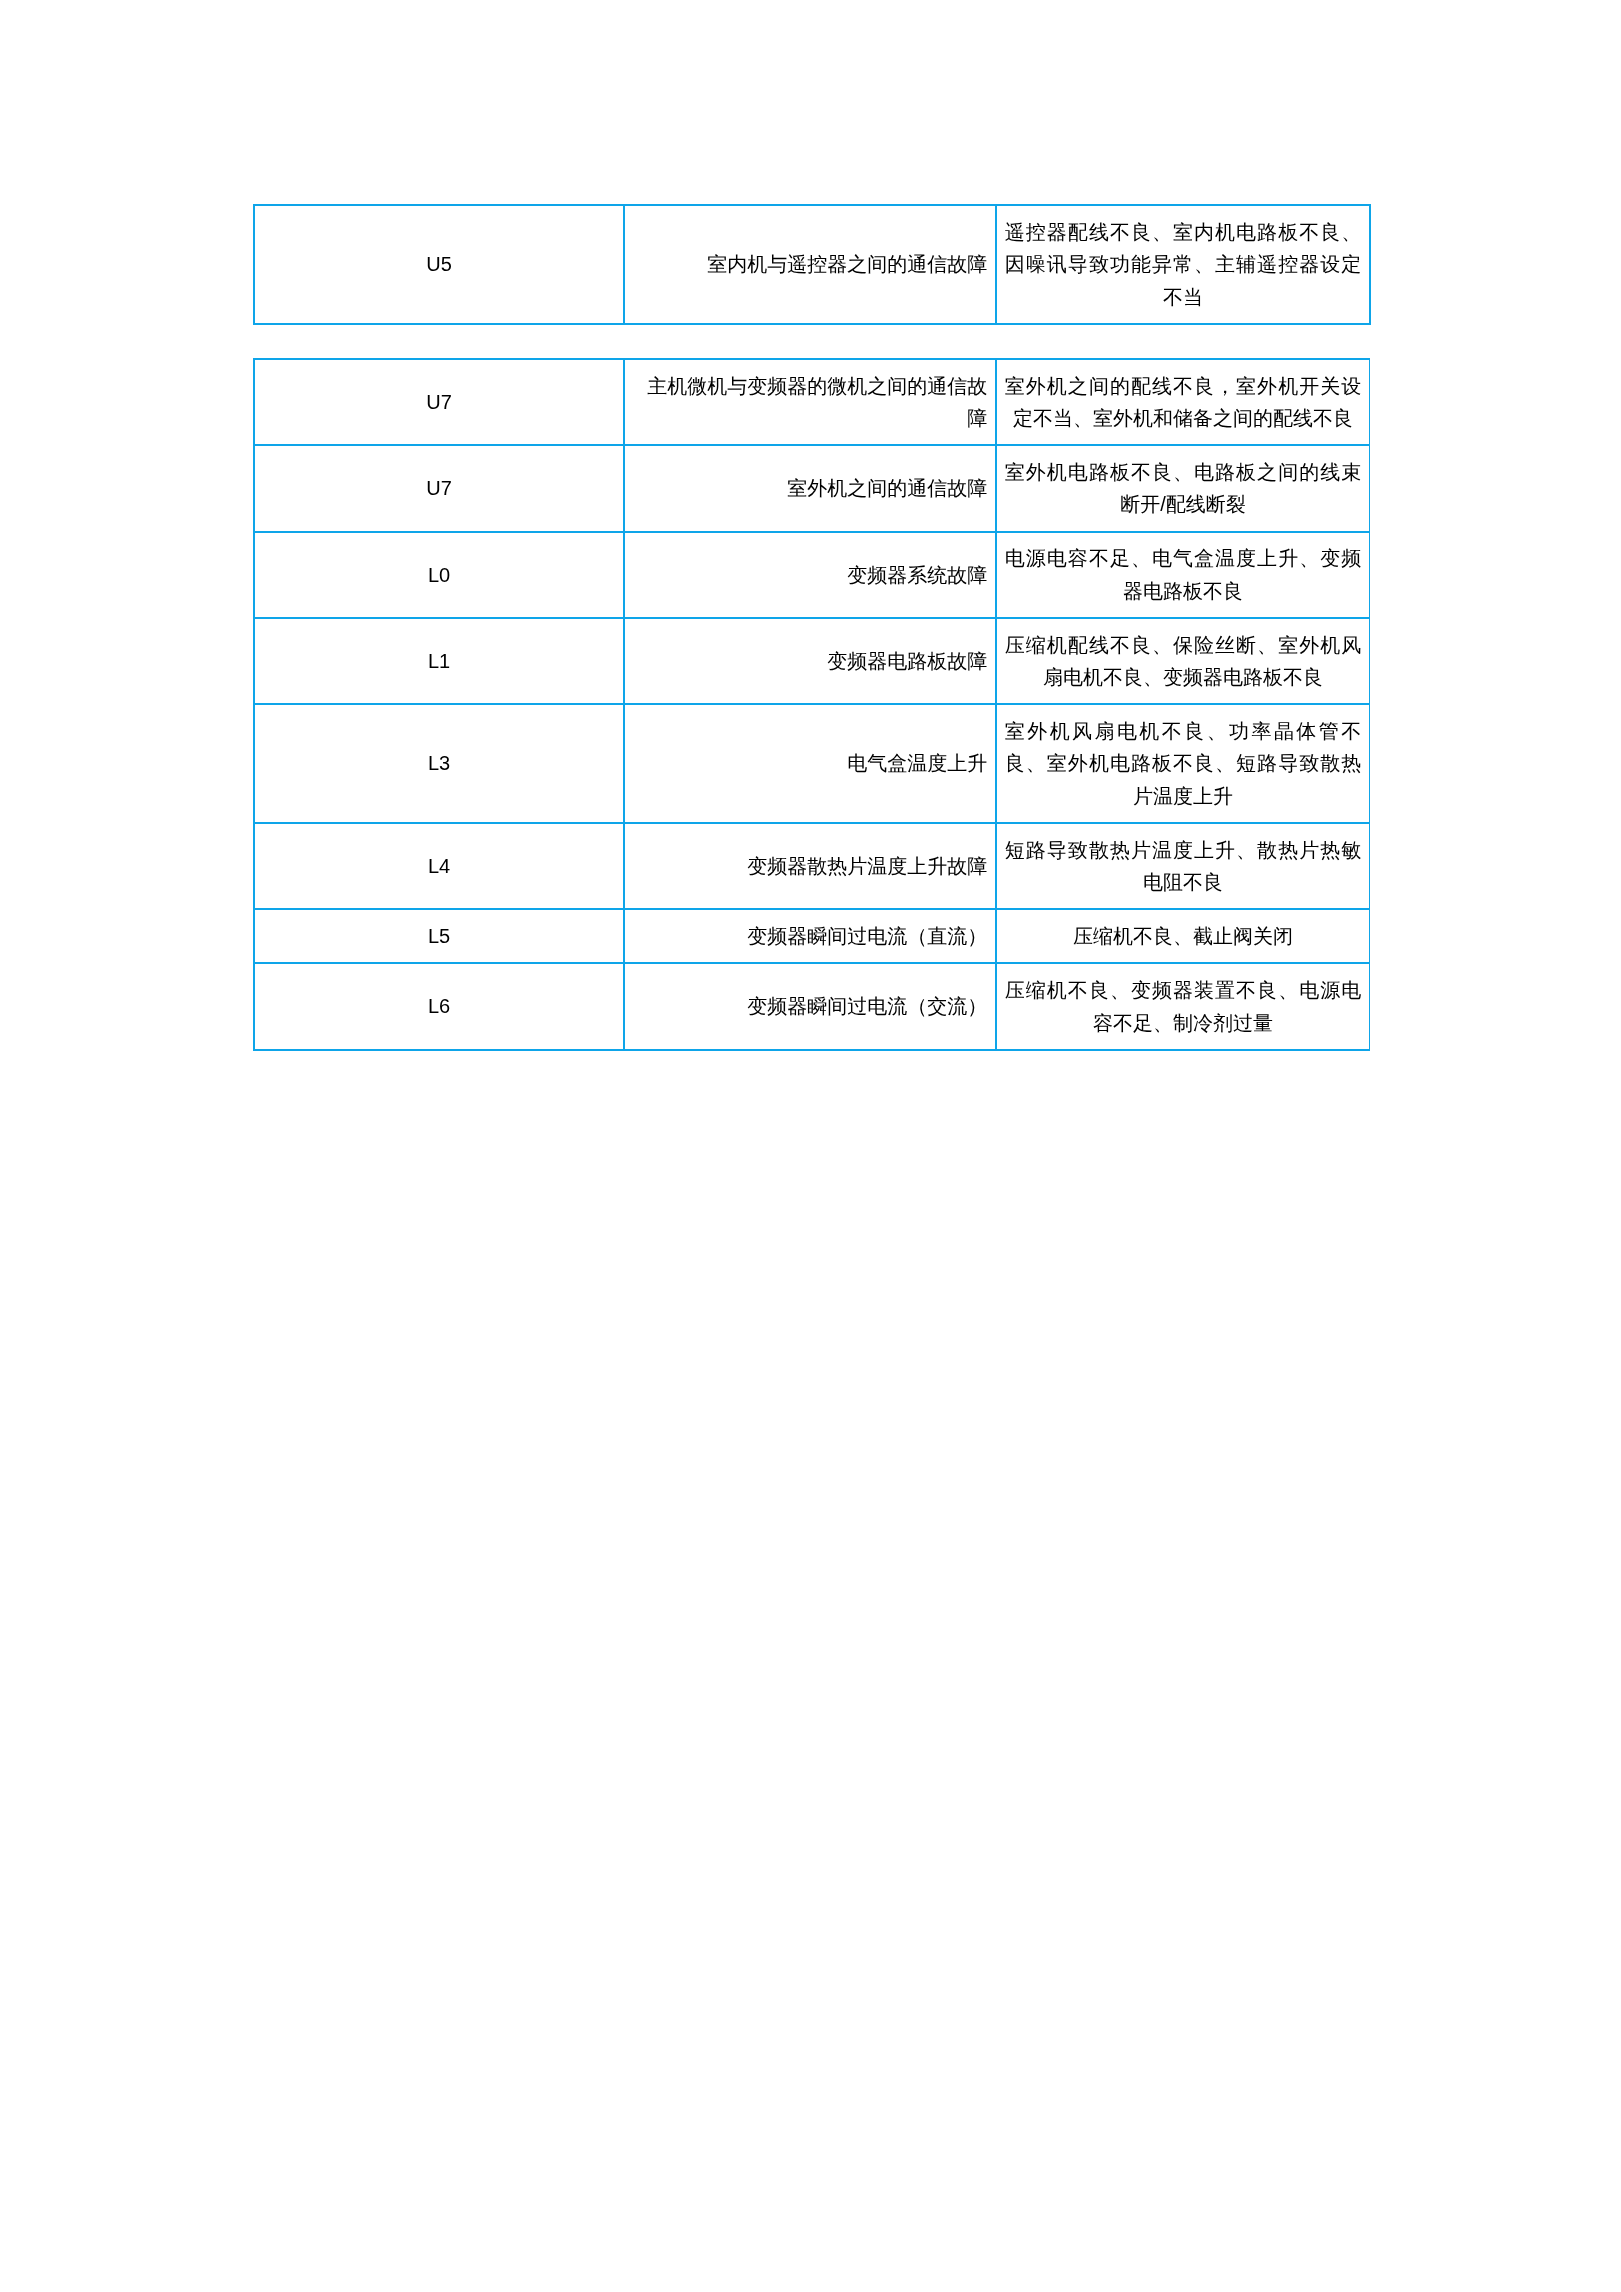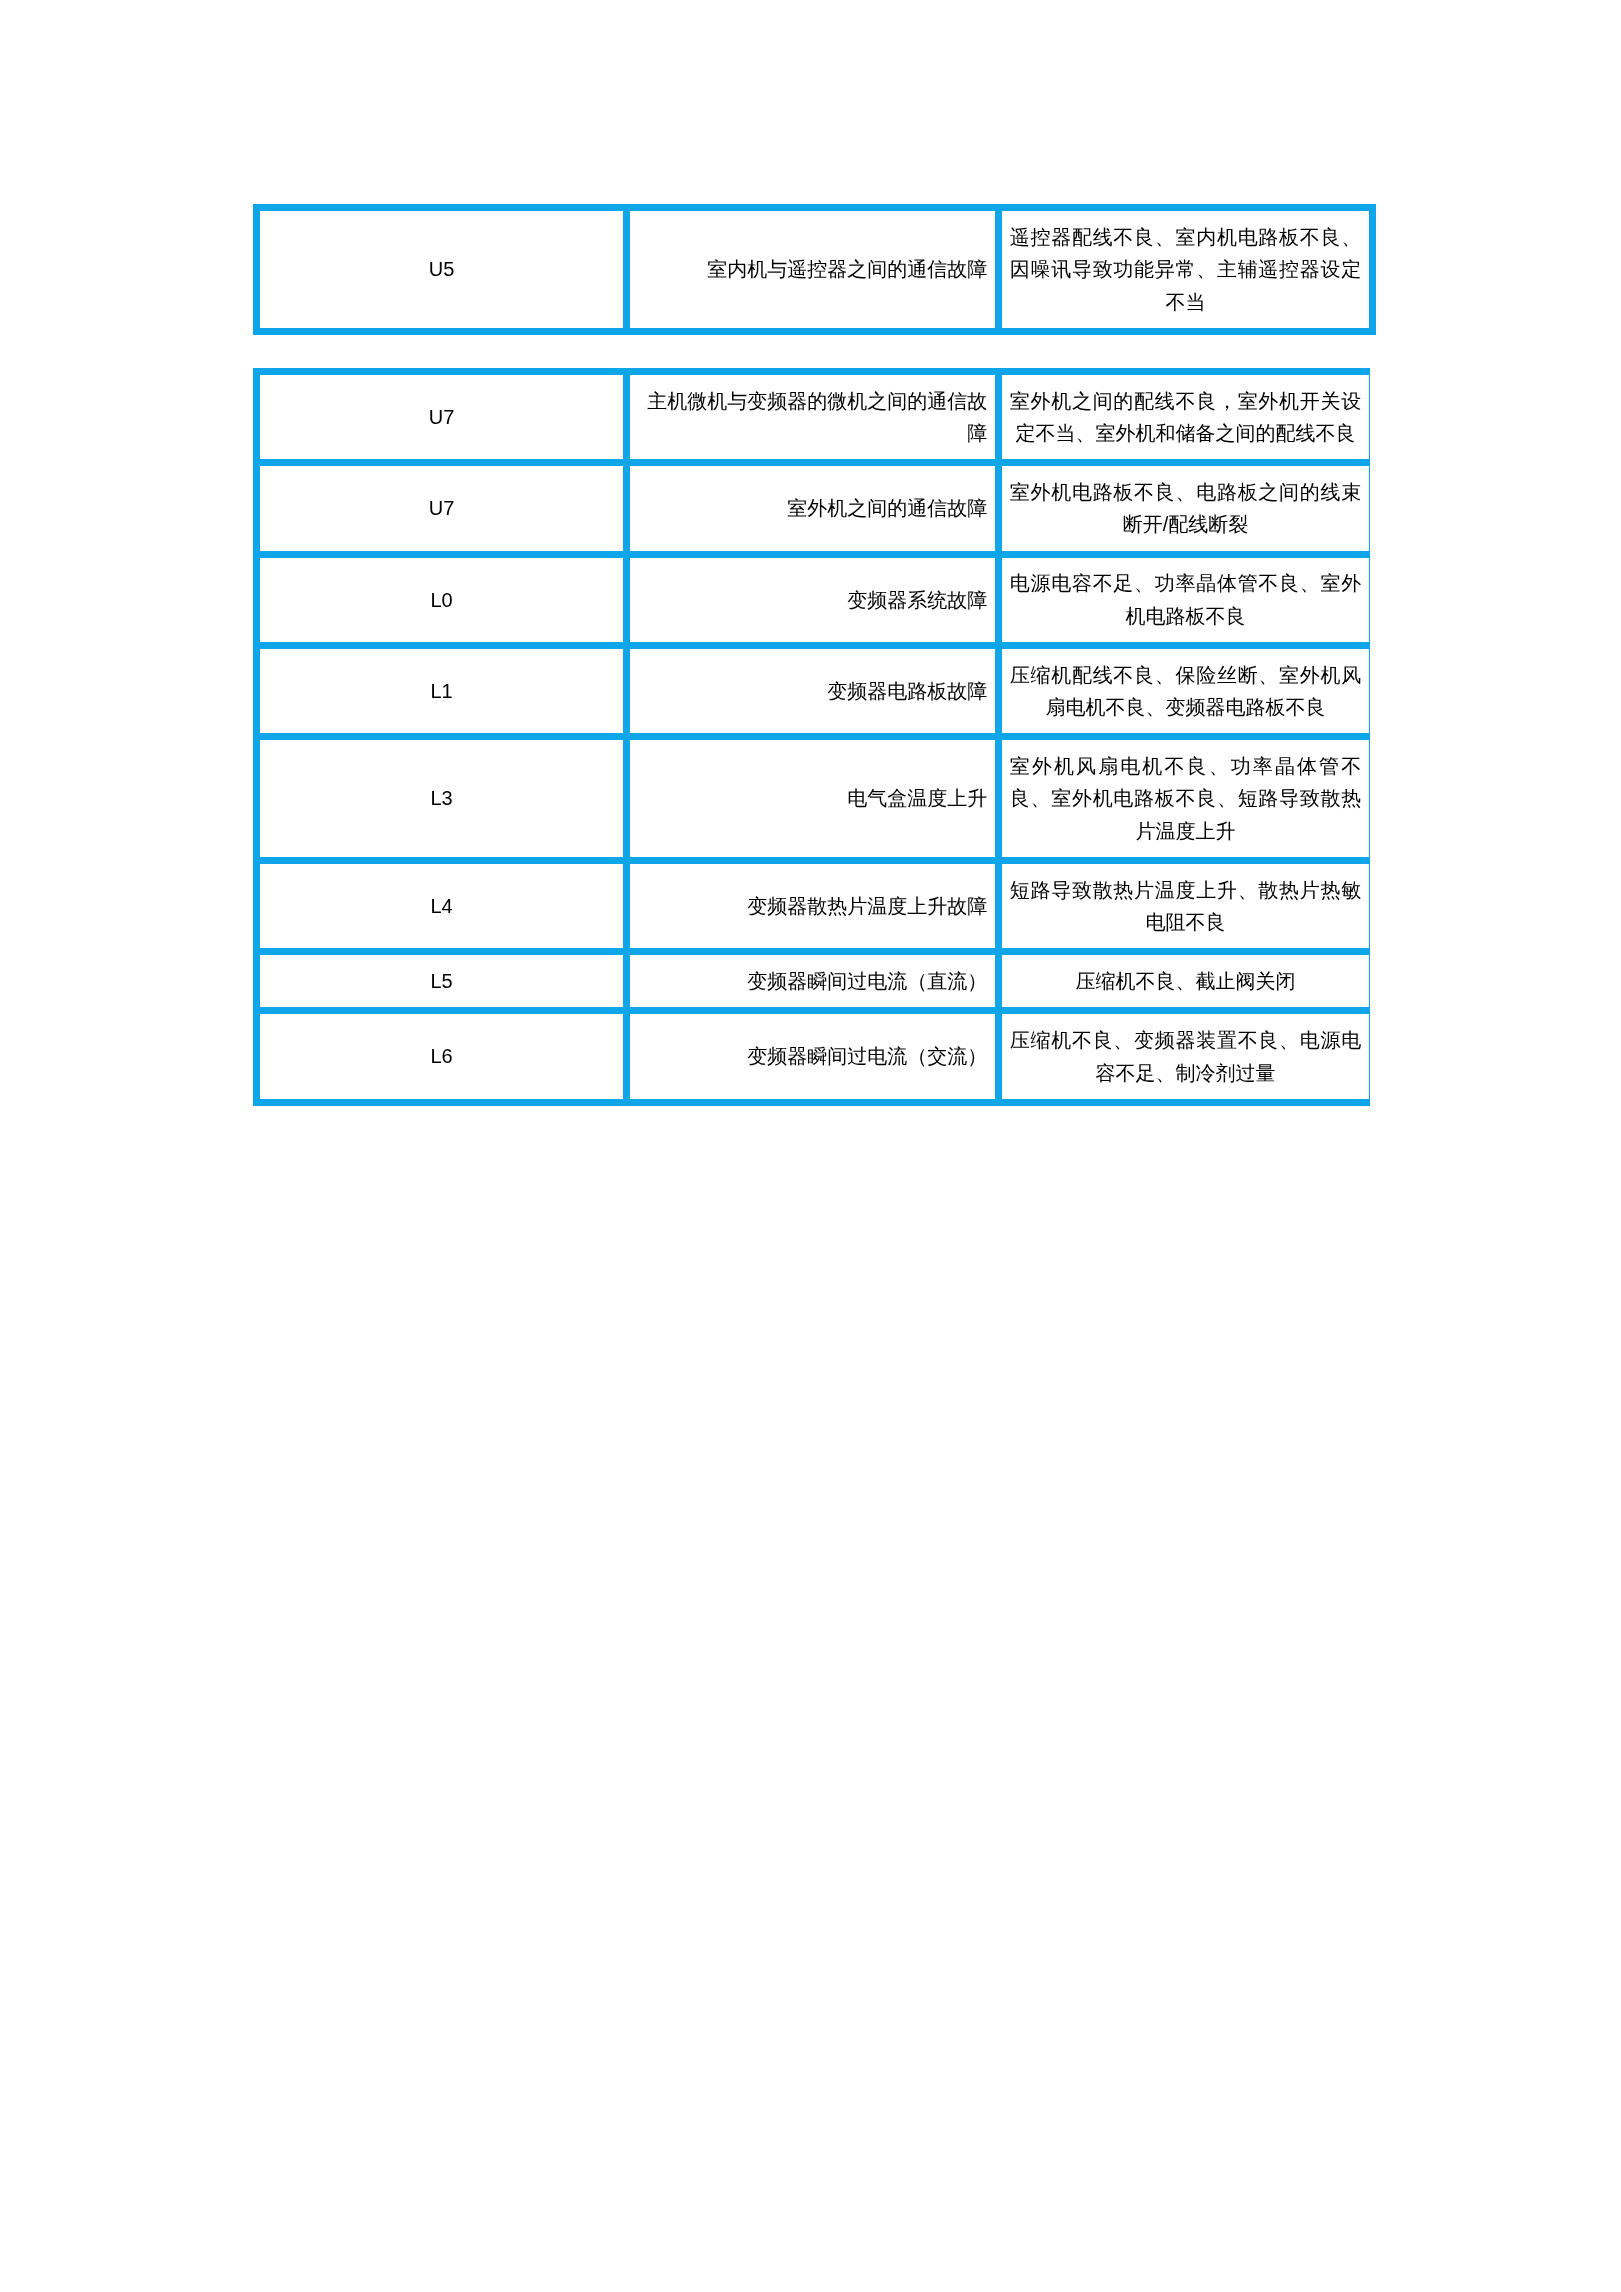--- a/index.html
+++ b/index.html
@@ -24,21 +24,21 @@
     left: 253px;
     top: 204px;
     width: 1117px;
   }
   table.fault-table {
     border-collapse: collapse;
     table-layout: fixed;
     width: 1117px;
   }
   table.fault-table td {
-    border: 7px solid #0ea5e9;
+    border: 2px solid #0ea5e9;
     vertical-align: middle;
     padding: 9.8px 7.8px;
     font-size: 20px;
     line-height: 1.62;
     color: #000000;
     font-family: "Liberation Sans", sans-serif;
   }
   col.c-code { width: 370px; }
   col.c-desc { width: 372px; }
   col.c-cause { width: 374px; }
@@ -104,21 +104,21 @@
             <td class="cause">室外机之间的配线不良，室外机开关设定不当、室外机和储备之间的配线不良</td>
           </tr>
           <tr>
             <td class="code">U7</td>
             <td class="desc">室外机之间的通信故障</td>
             <td class="cause">室外机电路板不良、电路板之间的线束断开/配线断裂</td>
           </tr>
           <tr>
             <td class="code">L0</td>
             <td class="desc">变频器系统故障</td>
-            <td class="cause">电源电容不足、功率晶体管不良、室外机电路板不良</td>
+            <td class="cause">电源电容不足、电气盒温度上升、变频器电路板不良</td>
           </tr>
           <tr>
             <td class="code">L1</td>
             <td class="desc">变频器电路板故障</td>
             <td class="cause">压缩机配线不良、保险丝断、室外机风扇电机不良、变频器电路板不良</td>
           </tr>
           <tr>
             <td class="code">L3</td>
             <td class="desc">电气盒温度上升</td>
             <td class="cause">室外机风扇电机不良、功率晶体管不良、室外机电路板不良、短路导致散热片温度上升</td>

